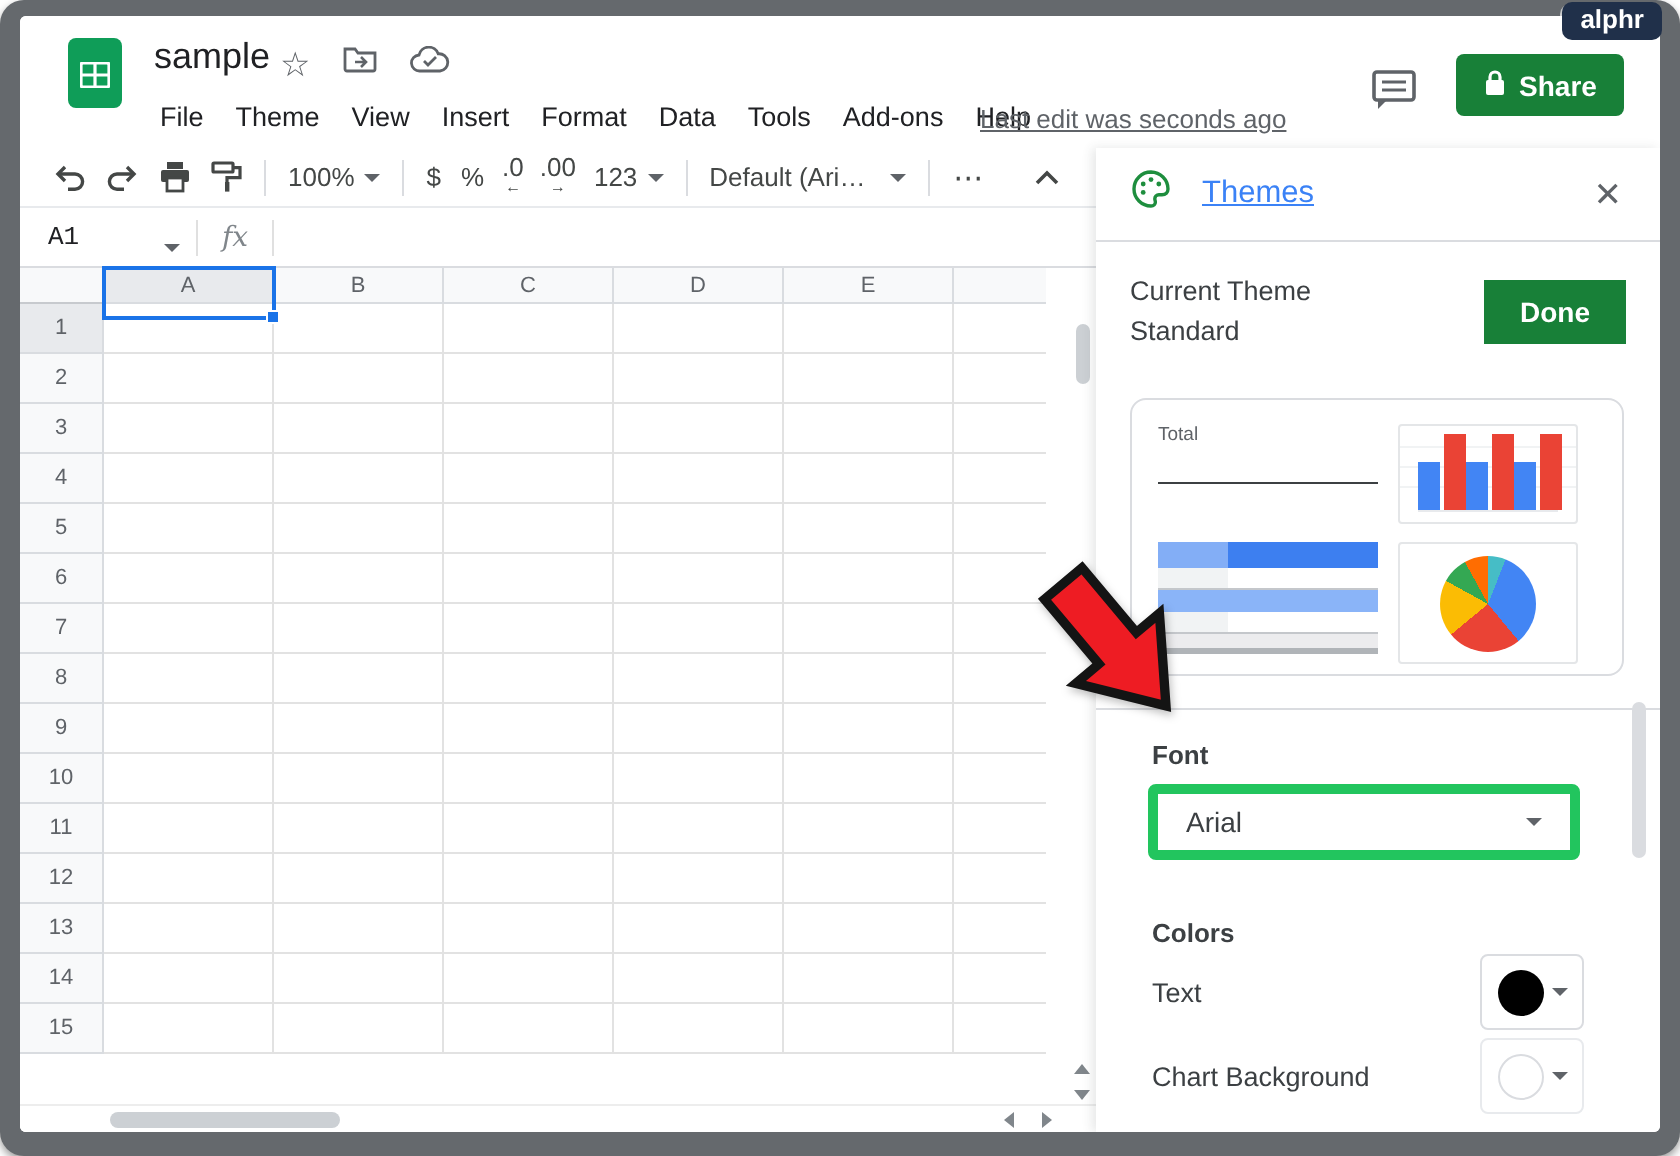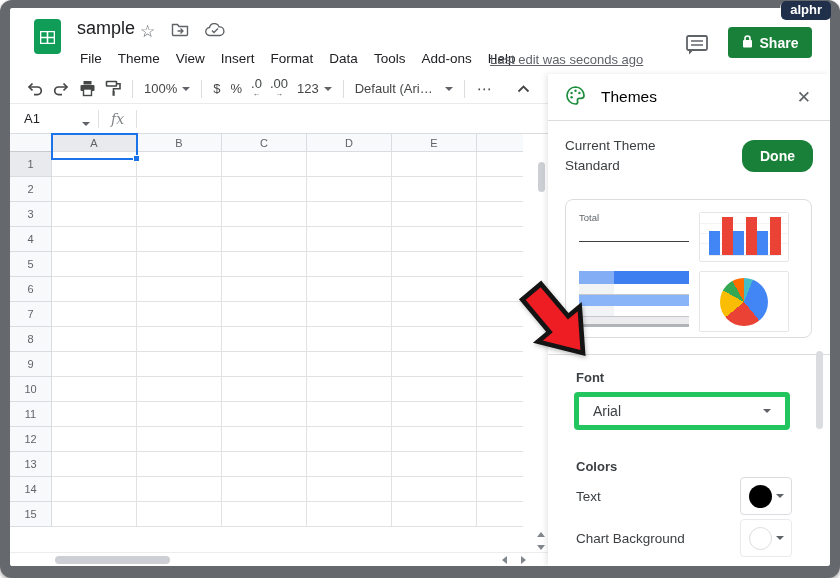--- a/index.html
+++ b/index.html
@@ -35,21 +35,21 @@
   .tb-text { font-size:13px; color:#444746; display:flex; align-items:center; gap:5px; padding:0 5px; }
   .caret { width:0; height:0; border-left:4px solid transparent; border-right:4px solid transparent; border-top:4px solid #5f6368; }
   .dec-wrap { display:flex; flex-direction:column; align-items:center; line-height:10px; font-size:13px; padding:0 4px; }
   .dec-arrow { font-size:8px; color:#444746; }
   .more-dots { font-size:15px; letter-spacing:1px; padding:0 6px; color:#444746; }
   .collapse-btn { margin-left:auto; margin-right:12px; }
 
   
   .formula-bar { position:absolute; left:0; top:96px; width:538px; height:30px; display:flex; align-items:center;
     border-bottom:1px solid #dadce0; background:#fff; }
-  .name-box { width:88px; display:flex; align-items:flex-end; justify-content:space-between; padding:0 8px 0 14px; }
+  .name-box { width:88px; display:flex; align-items:flex-end; justify-content:space-between; padding:0 8px 0 14px;font-family:Liberation Mono, monospace; }
   .name-box .ref { font-size:13px; color:#202124; }
   .fx-sep { width:1px; height:18px; background:#e0e0e0; }
   .fx-label { font-family:"DejaVu Serif",serif; font-style:italic; font-size:14px; color:#80868b; padding:0 12px; }
 
   
   .grid-area { position:absolute; left:0; top:126px; width:538px; height:432px; background:#fff; }
   .col-headers { display:flex; height:18px; }
   .corner { width:42px; height:18px; background:#f8f9fa; border-right:1px solid #c7cace; border-bottom:1px solid #c7cace; }
   .col-h { width:85px; height:18px; background:#f8f9fa; border-right:1px solid #d9dce0; border-bottom:1px solid #d9dce0;
     font-size:11px; color:#5f6368; display:flex; align-items:center; justify-content:center; }
@@ -73,26 +73,26 @@
   .tri-up    { width:0; height:0; border-left:4px solid transparent; border-right:4px solid transparent; border-bottom:5px solid #80868b; }
   .tri-down  { width:0; height:0; border-left:4px solid transparent; border-right:4px solid transparent; border-top:5px solid #80868b; }
   .tri-left  { width:0; height:0; border-top:4px solid transparent; border-bottom:4px solid transparent; border-right:5px solid #80868b; }
   .tri-right { width:0; height:0; border-top:4px solid transparent; border-bottom:4px solid transparent; border-left:5px solid #80868b; }
 
   
   .panel { position:absolute; left:538px; top:66px; width:282px; height:492px; background:#fff;
     box-shadow:-2px 0 5px rgba(60,64,67,.12); z-index:10; }
   .panel-header { position:absolute; left:0; top:0; width:100%; height:47px; border-bottom:1px solid #dadce0;
     display:flex; align-items:center; padding:0 15px 0 17px; }
-  .panel-title { font-size:15.5px; color:#000000; margin-left:15px; flex:1; }
+  .panel-title { font-size:15.5px; color:#3b82f6; margin-left:15px; flex:1;text-decoration:underline; }
   .close-x { font-size:17px; color:#5f6368; padding:2px 4px; }
   .theme-row { position:absolute; left:17px; top:62px; width:248px; }
   .theme-label { font-size:13.5px; color:#3c4043; line-height:20px; }
   .done-btn { position:absolute; right:0; top:4px; background:#188038; color:#fff; font-size:14px; font-weight:bold;
-    padding:8px 18px; border-radius:12px; }
+    padding:8px 18px; border-radius:0; }
   .preview-card { position:absolute; left:17px; top:125px; width:247px; height:139px; border:1px solid #dadce0;
     border-radius:8px; padding:12px 11px 0 13px; display:grid; grid-template-columns:110px 90px; grid-template-rows:50px 61px;
     column-gap:10px; row-gap:9px; }
   .scorecard { overflow:hidden; }
   .scorecard-label { font-size:9.5px; color:#5f6368; padding-bottom:18px; border-bottom:1.5px solid #3c4043; }
   .scorecard-value { font-size:29px; font-weight:bold; color:#202124; margin-top:2px; letter-spacing:.5px; }
   .mini-chart { border:1px solid #e4e6e8; border-radius:2px; position:relative; background:#fff; }
   .bar-wrap { position:absolute; left:9px; right:9px; bottom:5px; height:40px; display:flex; align-items:flex-end;
     justify-content:space-between; border-bottom:1px solid #e8eaed; }
   .gridline { position:absolute; left:0; right:0; height:1px; background:#f1f3f4; }

